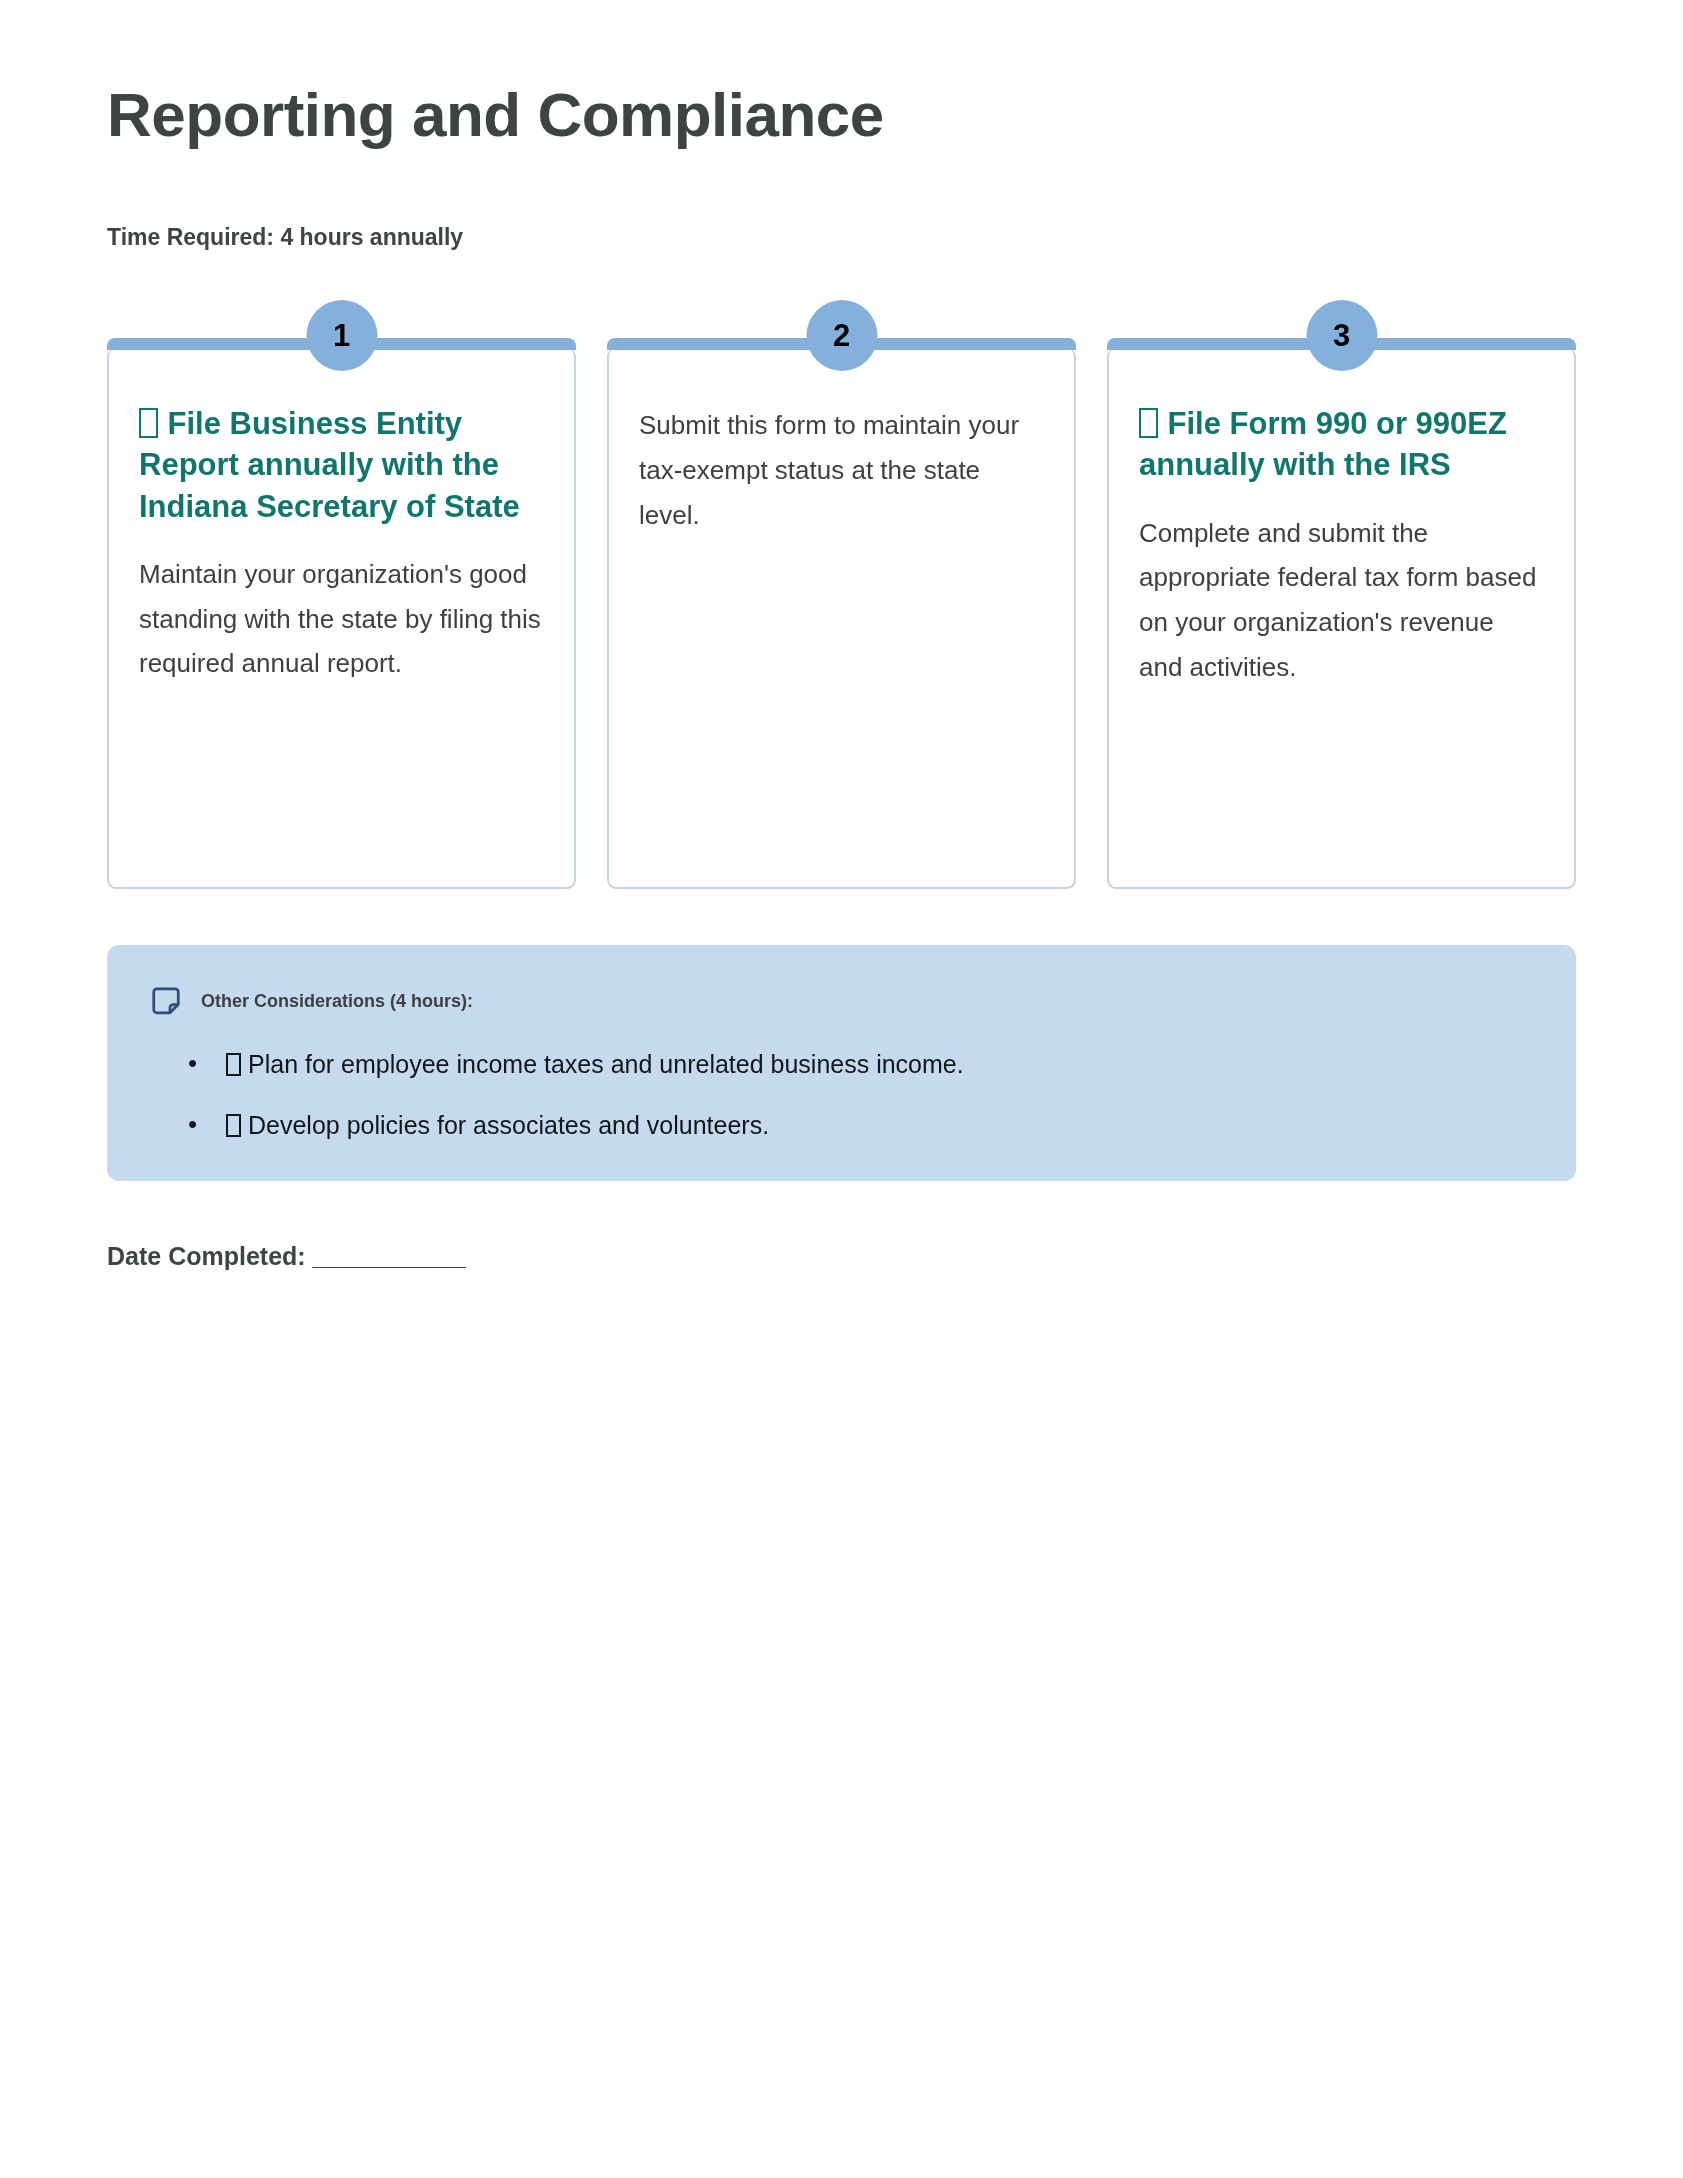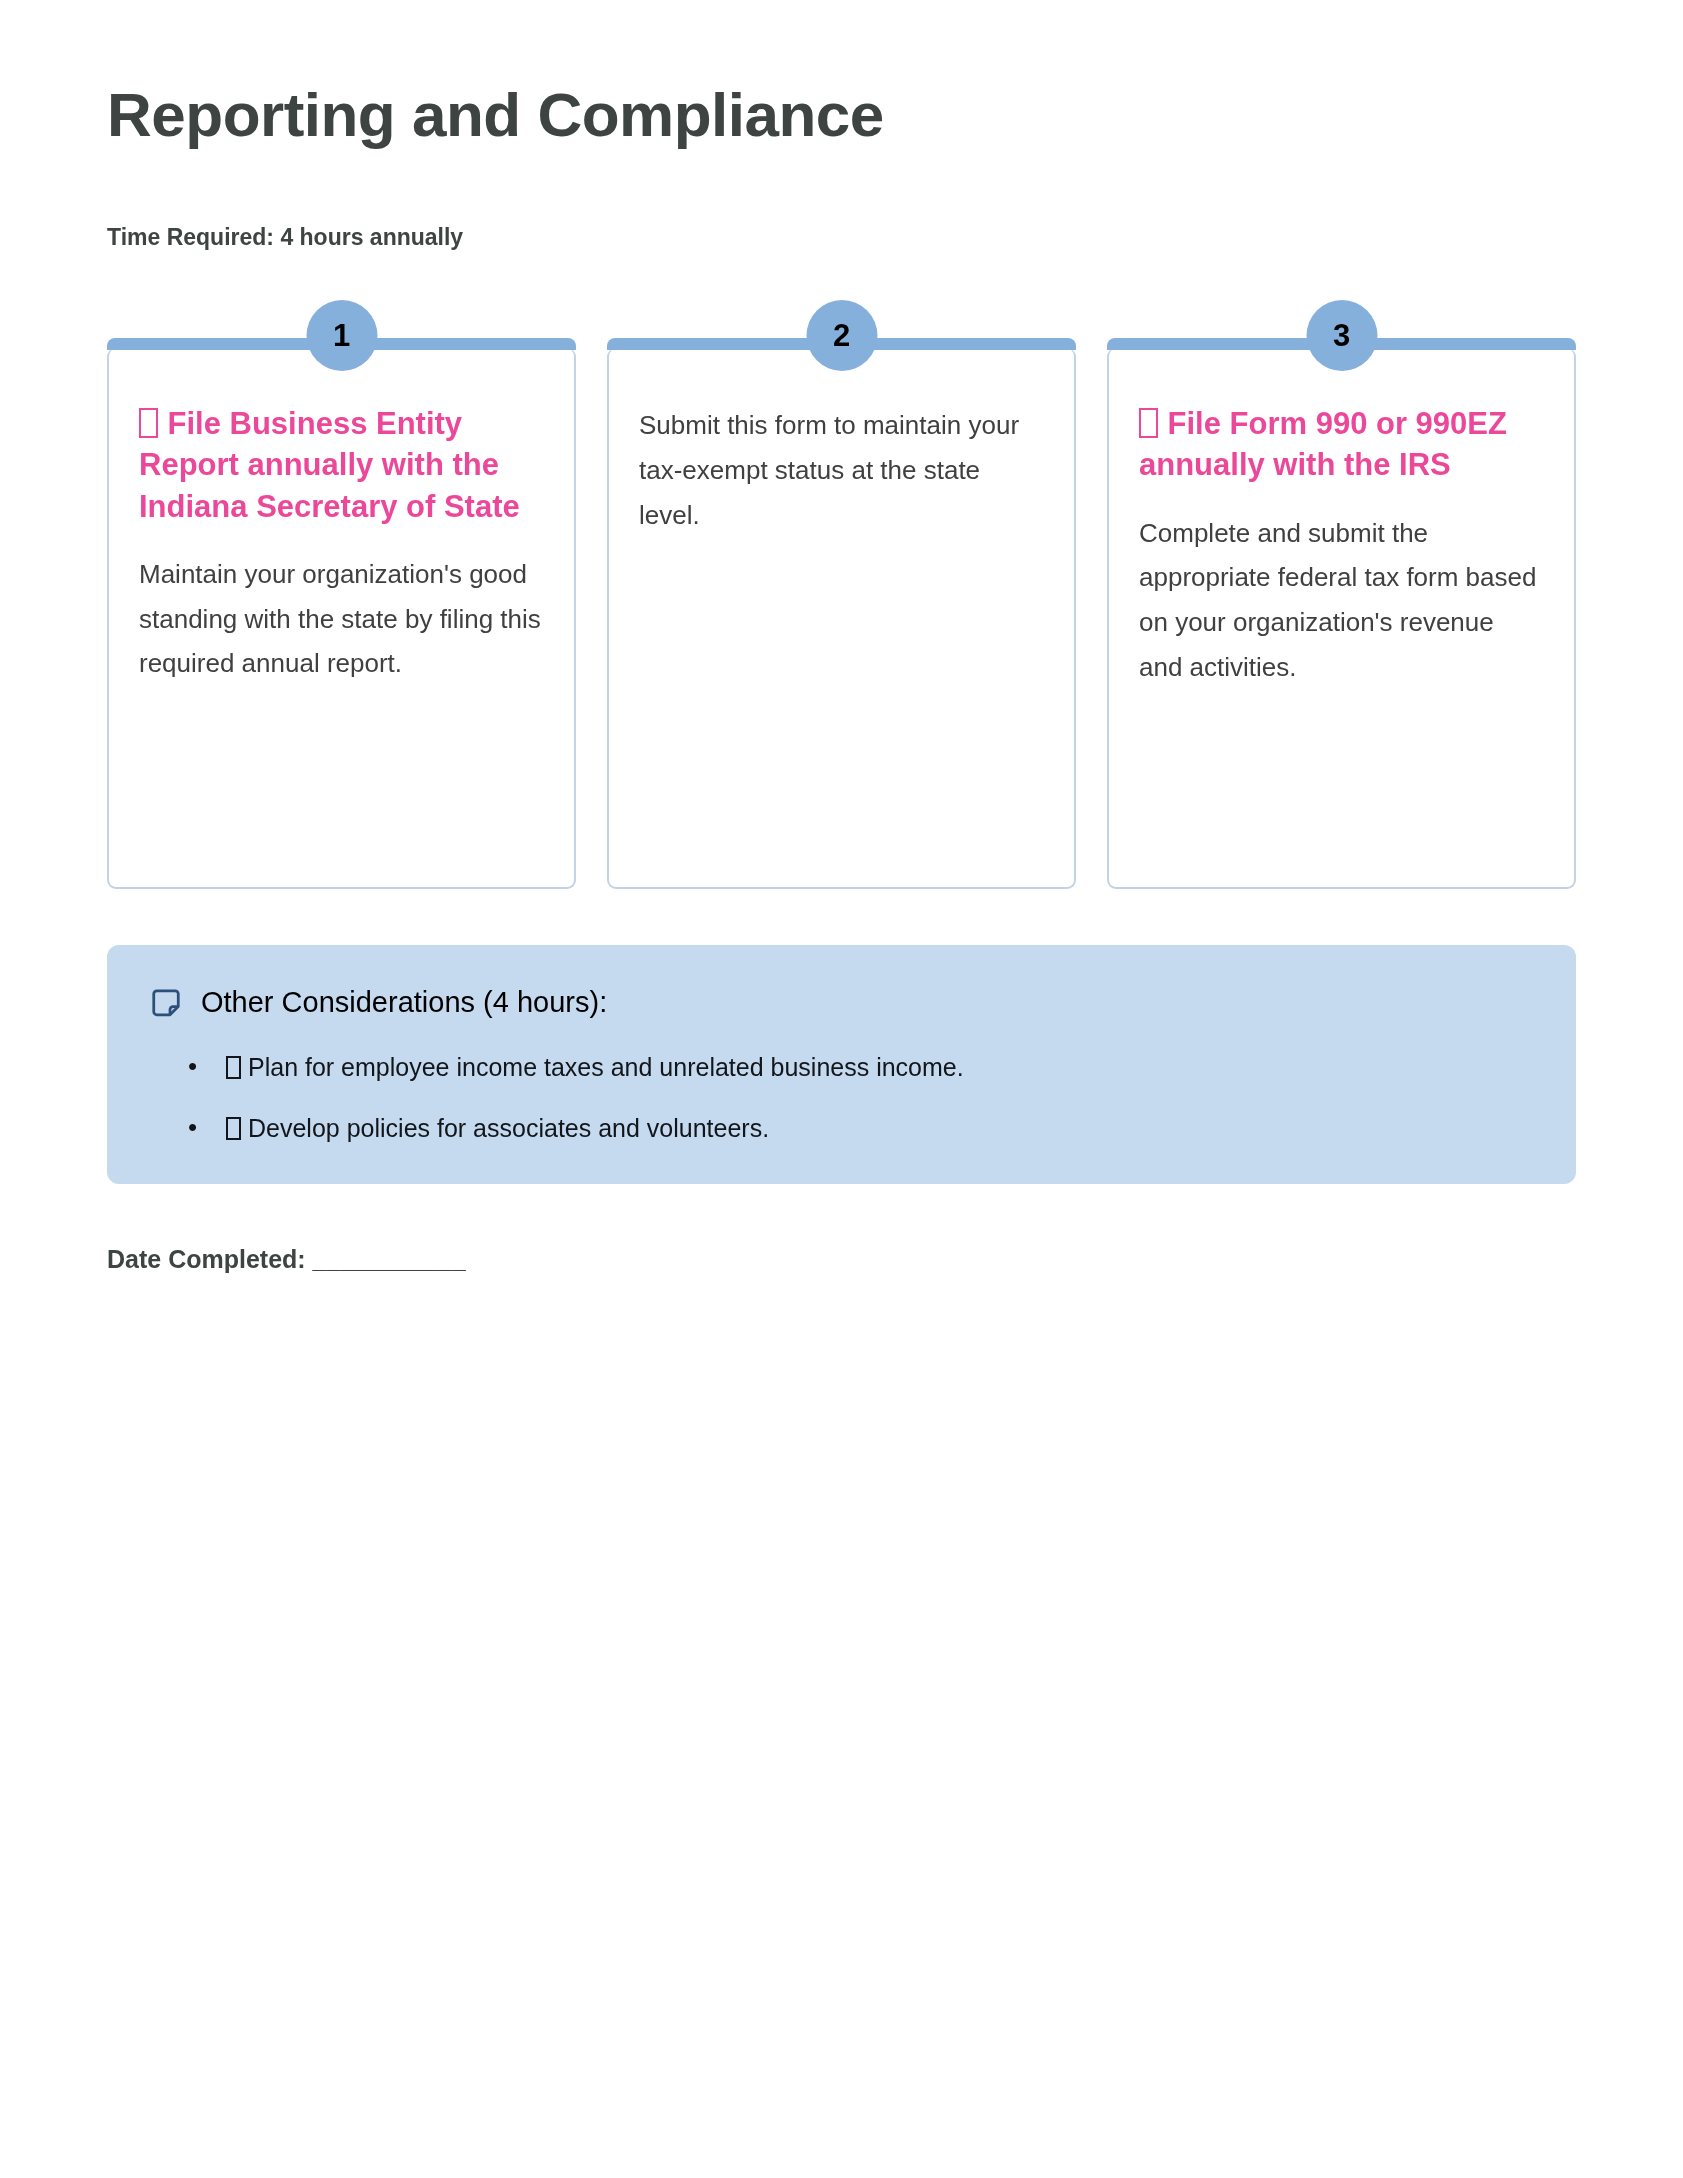--- a/index.html
+++ b/index.html
@@ -84,21 +84,21 @@
     display: flex;
     align-items: center;
     justify-content: center;
     z-index: 3;
   }
 
   .step-heading {
     font-size: 31px;
     font-weight: bold;
     line-height: 1.33;
-    color: #ec4899;
+    color: #0f766e;
     margin-bottom: 25px;
   }
 
   .step-desc {
     font-size: 26px;
     line-height: 1.72;
     color: #404040;
   }
 
   
@@ -134,23 +134,23 @@
   }
 
   .note-icon {
     flex: 0 0 auto;
     width: 30px;
     height: 30px;
     display: block;
   }
 
   .callout-title {
-    font-size: 29px;
-    font-weight: normal;
-    color: #000000;
+    font-size: 18px;
+    font-weight: bold;
+    color: #404040;
   }
 
   .callout-list {
     list-style: none;
     margin-top: 32px;
     padding-left: 75px;
   }
 
   .callout-list li {
     position: relative;

